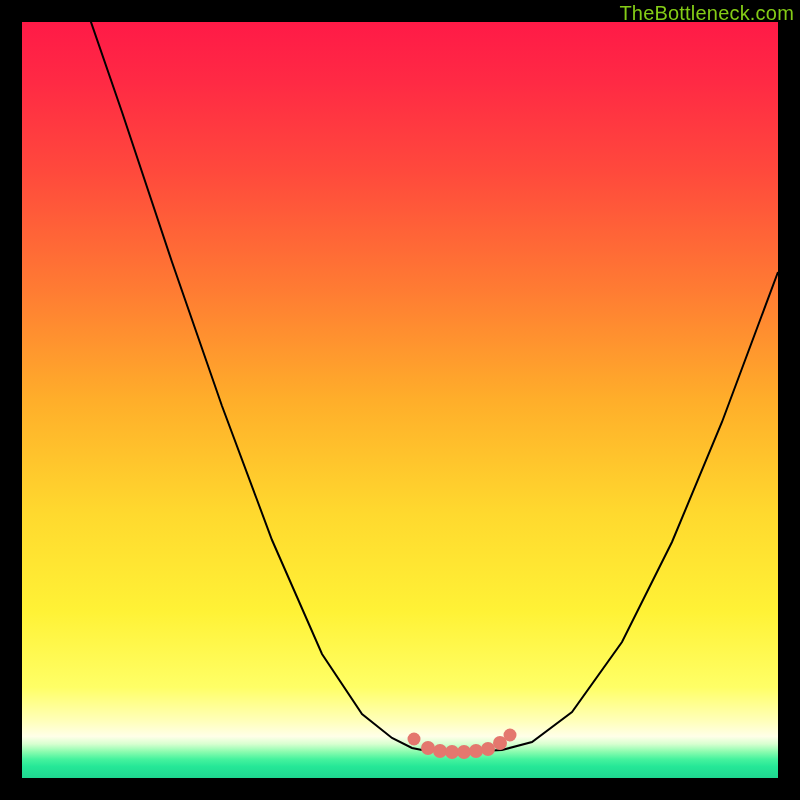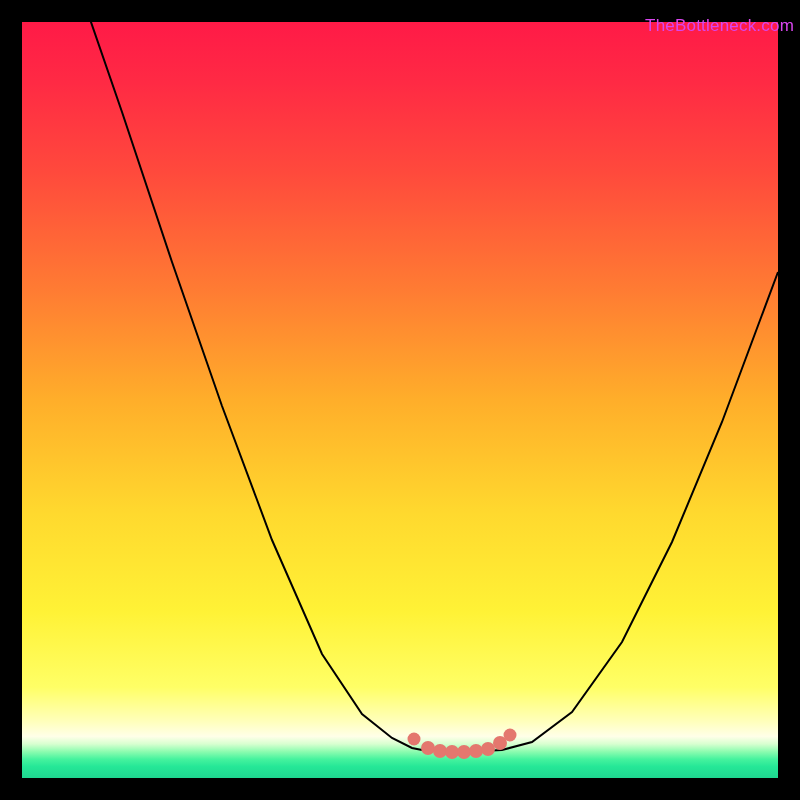--- a/index.html
+++ b/index.html
@@ -28,24 +28,24 @@
   }
   .curve-svg {
     position: absolute;
     left: 0;
     top: 0;
     width: 100%;
     height: 100%;
   }
   .watermark {
     position: absolute;
-    top: 16px;
+    top: 2px;
     right: 6px;
-    color: #d946ef;
-    font-size: 17px;
+    color: #84cc16;
+    font-size: 20px;
     font-weight: 400;
     letter-spacing: 0.2px;
     user-select: none;
   }
 </style>
 </head>
 <body>
 
 <div class="frame">
   <svg class="gradient" viewBox="0 0 756 756" preserveAspectRatio="none">

